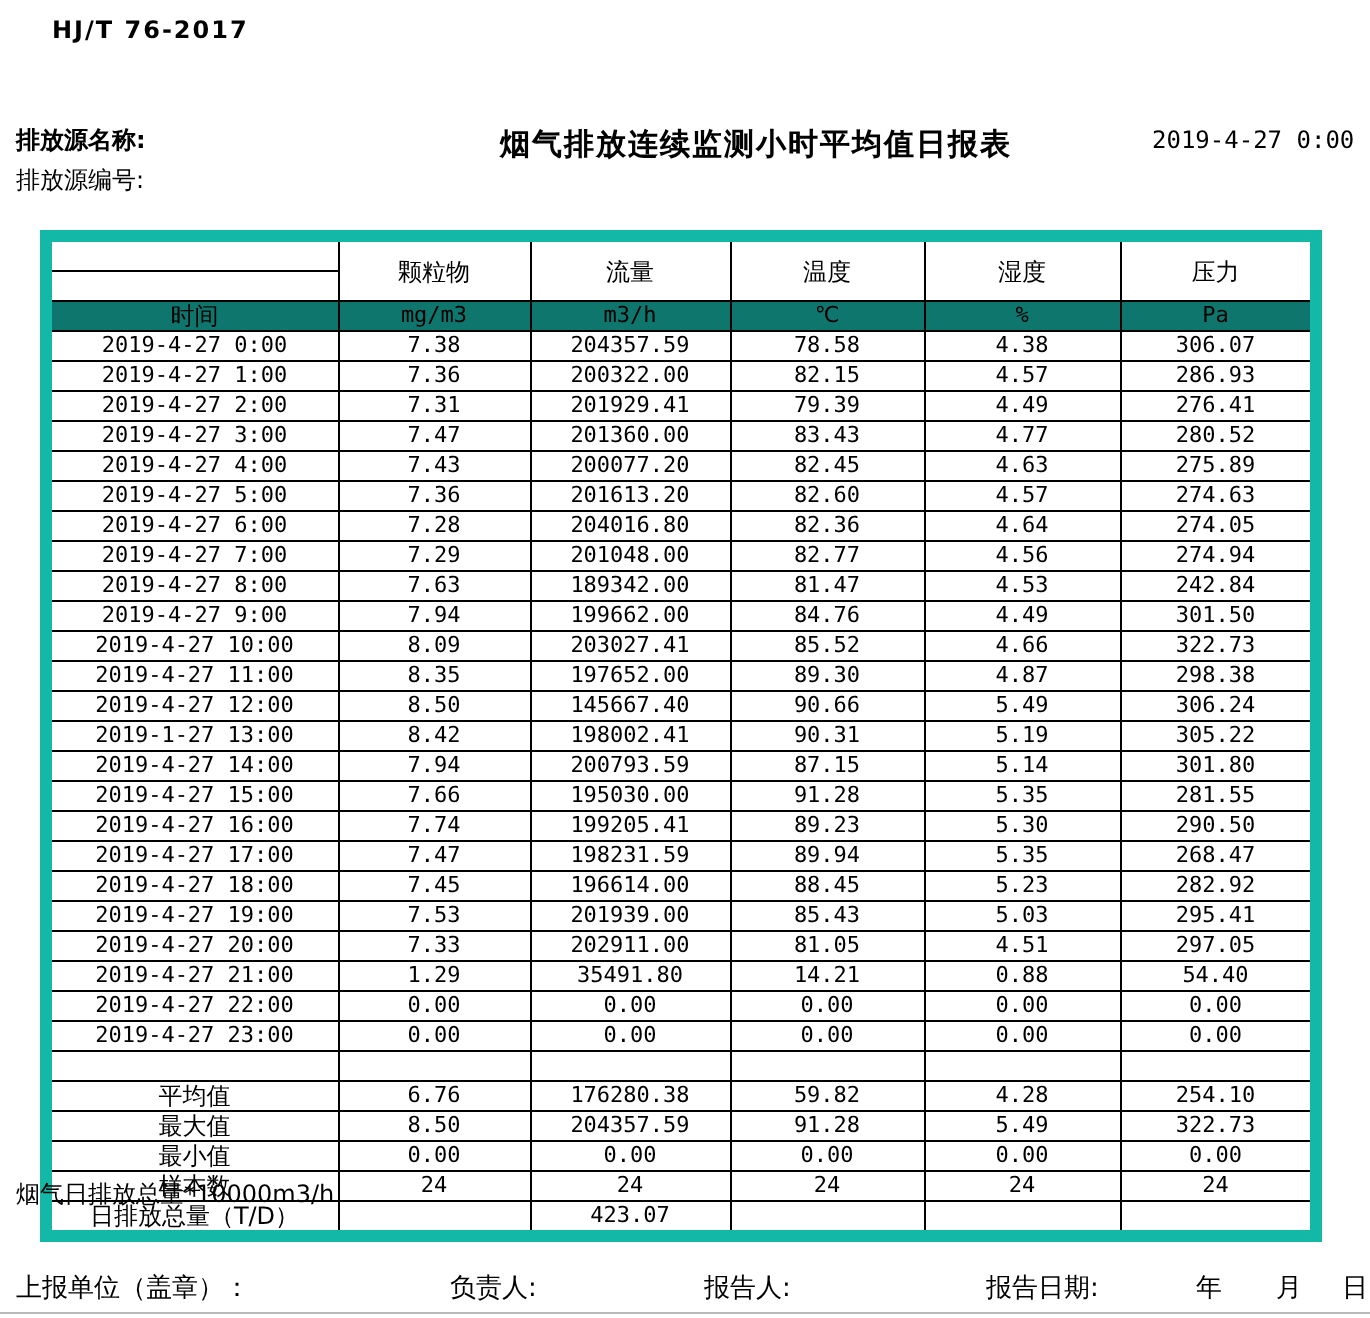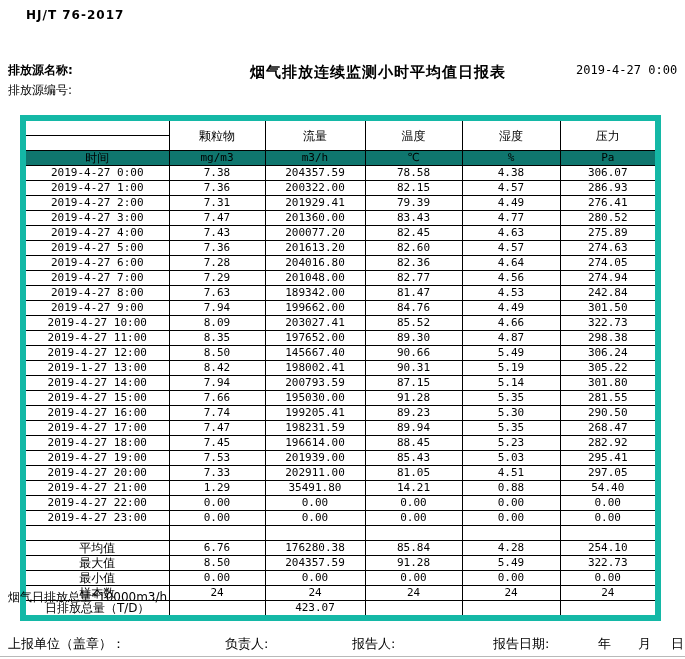--- a/index.html
+++ b/index.html
@@ -274,21 +274,21 @@
           <td></td>
           <td></td>
           <td></td>
           <td></td>
           <td></td>
         </tr>
         <tr>
           <td class="sum-label">平均值</td>
           <td>6.76</td>
           <td>176280.38</td>
-          <td>85.84</td>
+          <td>59.82</td>
           <td>4.28</td>
           <td>254.10</td>
         </tr>
         <tr>
           <td class="sum-label">最大值</td>
           <td>8.50</td>
           <td>204357.59</td>
           <td>91.28</td>
           <td>5.49</td>
           <td>322.73</td>

